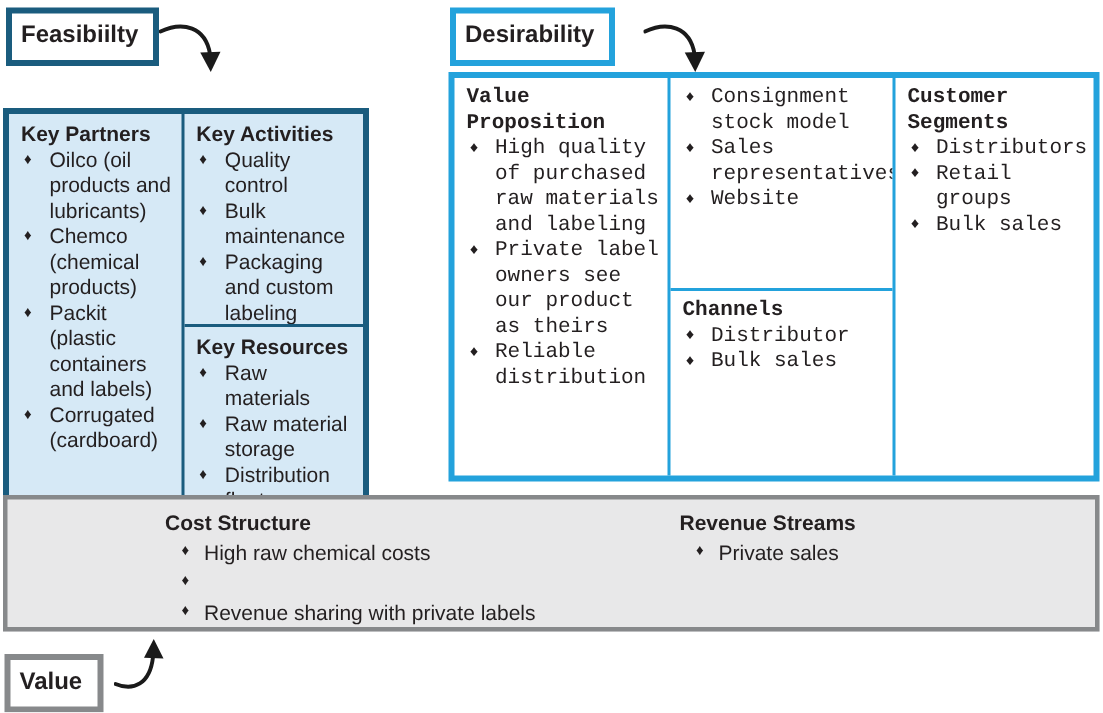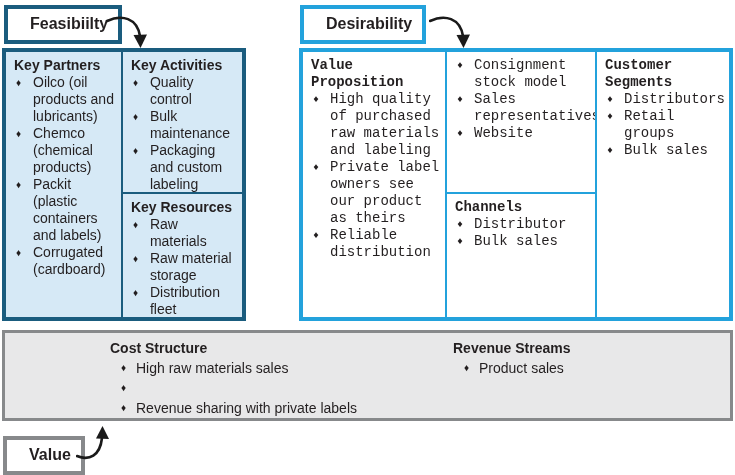--- a/index.html
+++ b/index.html
@@ -14,21 +14,21 @@
     height: 475px;
     background: #ffffff;
     overflow: hidden;
   }
   
   .tag {
     position: absolute;
     background: #ffffff;
     font-weight: 700;
     font-size: 16px;
-    padding: 6px 10px 7px 22px;
+    padding: 6px 10px 7px 6px;
     white-space: nowrap;
   }
   .tag-feasibility { left: 4px;  top: 5px;  border: 4px solid var(--feasibility-accent, #1a5c7e); }
   .tag-desirability{ left: 300px; top: 5px; border: 4px solid var(--desirability-accent, #23a2dc); }
   .tag-value      { left: 3px; top: 436px; border: 4px solid var(--value-accent, #87898b); }
 
   .arrow { position: absolute; }
   .arrow-feasibility { left: 106px; top: 13px; }
   .arrow-desirability{ left: 429px; top: 13px; }
   .arrow-value       { left: 76px;  top: 423px; }
@@ -37,20 +37,21 @@
   .canvas {
     position: absolute;
     top: 48px;
     height: 273px;
     display: flex;
   }
   .canvas-feasibility {
     left: 2px; width: 244px;
     border: 4px solid var(--feasibility-accent, #1a5c7e);
     background: var(--feasibility-fill, #d6e9f6);
+    margin-top: 24px;
   }
   .canvas-desirability {
     left: 299px; width: 434px;
     border: 4px solid var(--desirability-accent, #23a2dc);
     background: #ffffff;
     font-family: Liberation Mono, monospace;
   }
   .col { display: flex; flex-direction: column; }
   .canvas-feasibility .col + .col { border-left: 2px solid var(--feasibility-accent, #1a5c7e); }
   .canvas-desirability .col + .col { border-left: 2px solid var(--desirability-accent, #23a2dc); }
@@ -255,37 +256,37 @@
       </div>
     </div>
   </div>
 
   <div class="valueband">
     <div class="cost-block">
       <div class="cell-title">Cost Structure</div>
       <ul class="blist">
           <li>
             <span class="bullet">♦</span>
-            <span class="item-text">High raw materials sales</span>
+            <span class="item-text">High raw chemical costs</span>
           </li>
           <li>
             <span class="bullet">♦</span>
           </li>
           <li>
             <span class="bullet">♦</span>
             <span class="item-text">Revenue sharing with private labels</span>
           </li>
         </ul>
     </div>
     <div class="revenue-block">
       <div class="cell-title">Revenue Streams</div>
       <ul class="blist">
           <li>
             <span class="bullet">♦</span>
-            <span class="item-text">Product sales</span>
+            <span class="item-text">Private sales</span>
           </li>
         </ul>
     </div>
   </div>
 
   <div class="tag tag-value">
     <span>Value</span>
   </div>
   <svg class="arrow arrow-value" width="38" height="40" viewBox="0 0 38 40">
     <path d="M1,33 C13,38 24,33 26,15" fill="none" stroke="#1a1a1a" stroke-width="2.6" stroke-linecap="round"></path>

